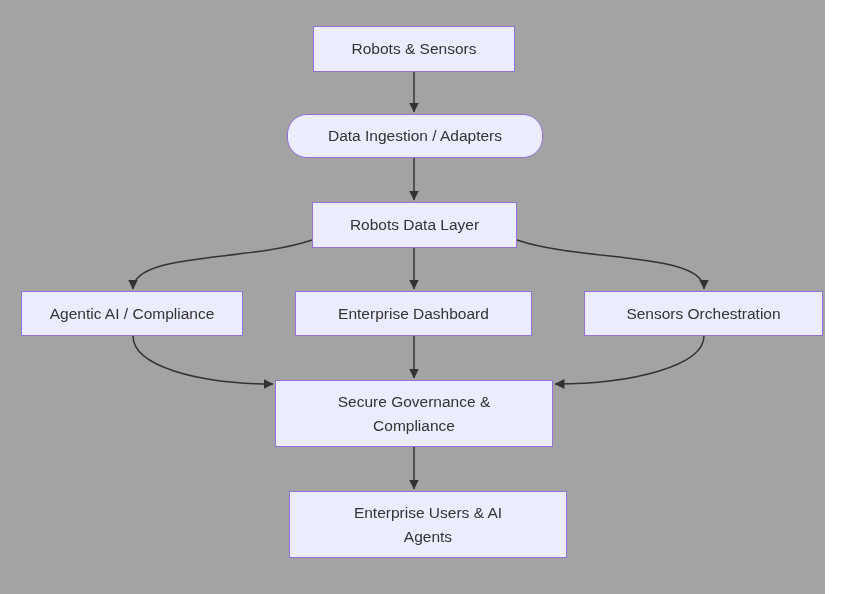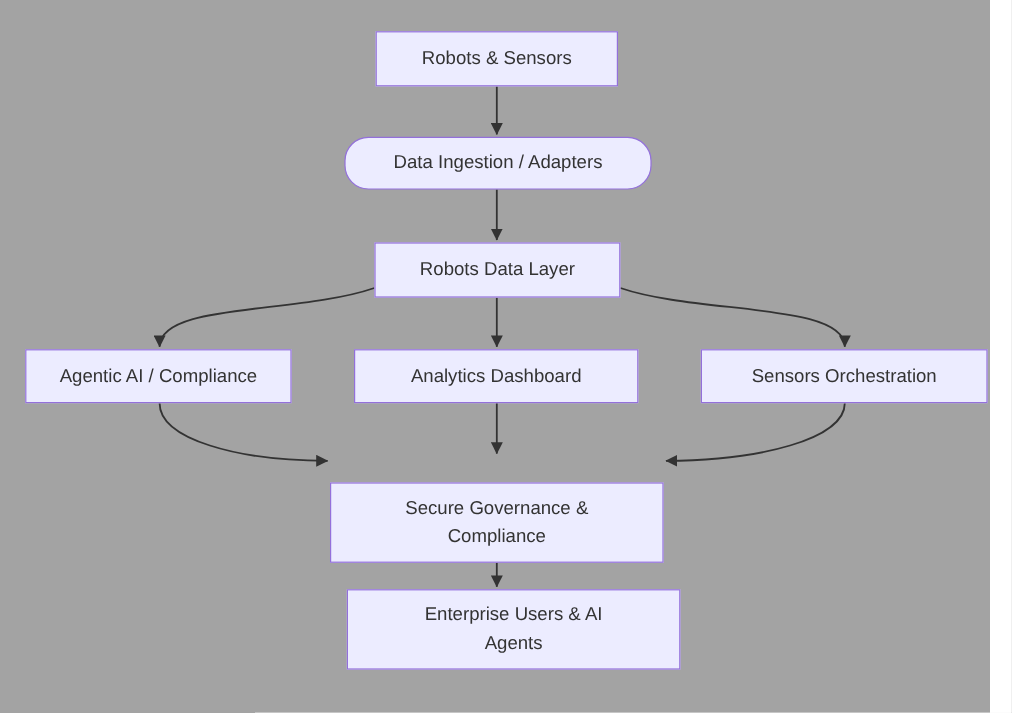--- a/index.html
+++ b/index.html
@@ -31,21 +31,21 @@
     text-align: center;
     white-space: pre-line;
   }
   
   .n-robots     { left: 313px; top: 26px;  width: 202px; height: 46px; }
   .n-ingestion  { left: 287px; top: 114px; width: 256px; height: 44px; border-radius: 20px; }
   .n-unified    { left: 312px; top: 202px; width: 205px; height: 46px; }
   .n-agentic    { left: 21px;  top: 291px; width: 222px; height: 45px; }
   .n-ops        { left: 295px; top: 291px; width: 237px; height: 45px; }
   .n-workflow   { left: 584px; top: 291px; width: 239px; height: 45px; }
-  .n-governance { left: 275px; top: 402px; width: 278px; height: 67px; }
+  .n-governance { left: 275px; top: 380px; width: 278px; height: 67px; }
   .n-users      { left: 289px; top: 491px; width: 278px; height: 67px; }
 </style>
 </head>
 <body>
 
 <div class="canvas">
 
   <svg class="edges" viewBox="0 0 843 594" xmlns="http://www.w3.org/2000/svg">
     <defs>
       <marker id="arrow" viewBox="0 0 10 10" refX="9.5" refY="5" markerWidth="10" markerHeight="10" markerUnits="userSpaceOnUse" orient="auto">
@@ -75,21 +75,21 @@
 
   <div class="node n-unified">
     <span>Robots Data Layer</span>
   </div>
 
   <div class="node n-agentic">
     <span>Agentic AI / Compliance</span>
   </div>
 
   <div class="node n-ops">
-    <span>Analytics Dashboard</span>
+    <span>Enterprise Dashboard</span>
   </div>
 
   <div class="node n-workflow">
     <span>Sensors Orchestration</span>
   </div>
 
   <div class="node n-governance">
     <span>Secure Governance &amp;
 Compliance</span>
   </div>

